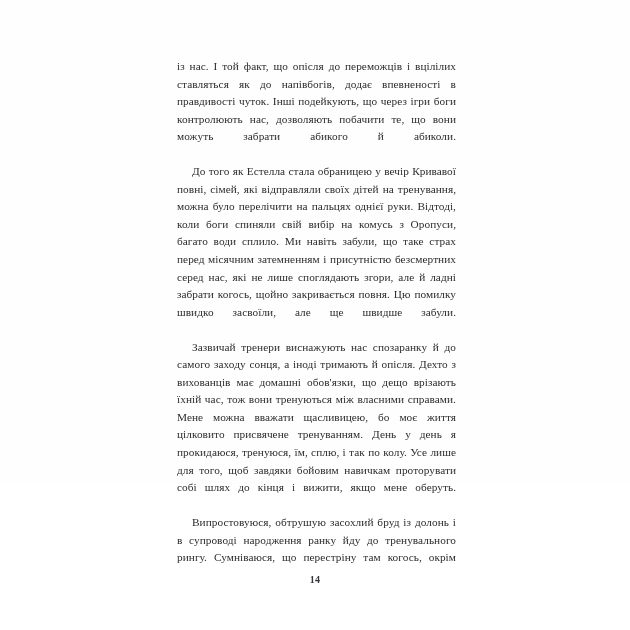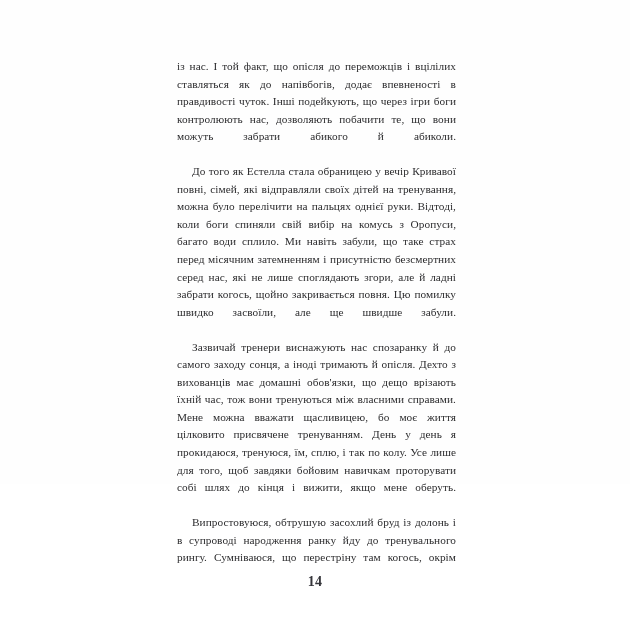--- a/index.html
+++ b/index.html
@@ -51,21 +51,21 @@
     display: inline-block;
     width: 100%;
   }
 
   #page-number {
     position: absolute;
     left: 0;
     top: 574px;
     width: 630px;
     text-align: center;
-    font-size: 14px;
+    font-size: 10px;
     font-weight: 700;
     color: #35353a;
     font-family: "Liberation Serif", "DejaVu Serif", serif;
     letter-spacing: 0.02em;
   }
 </style>
 </head>
 <body>
 
 <div id="page">

